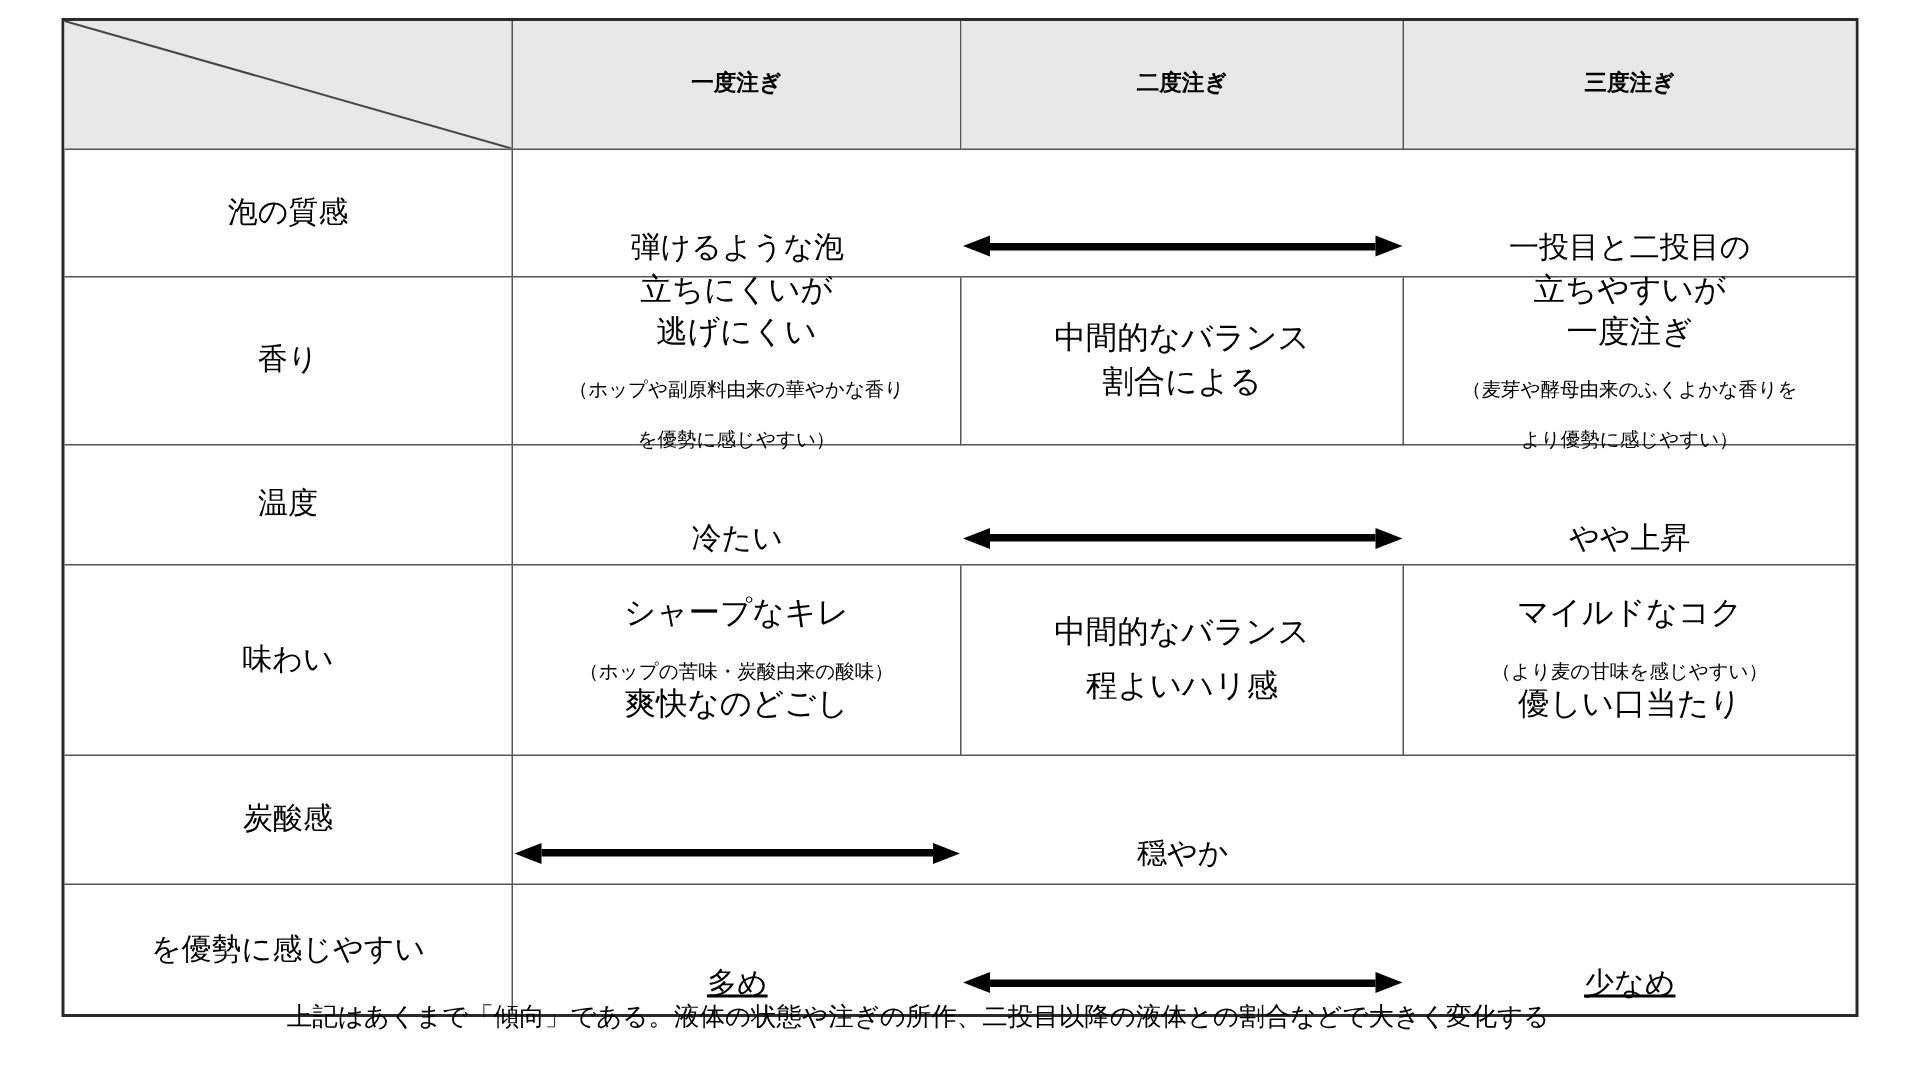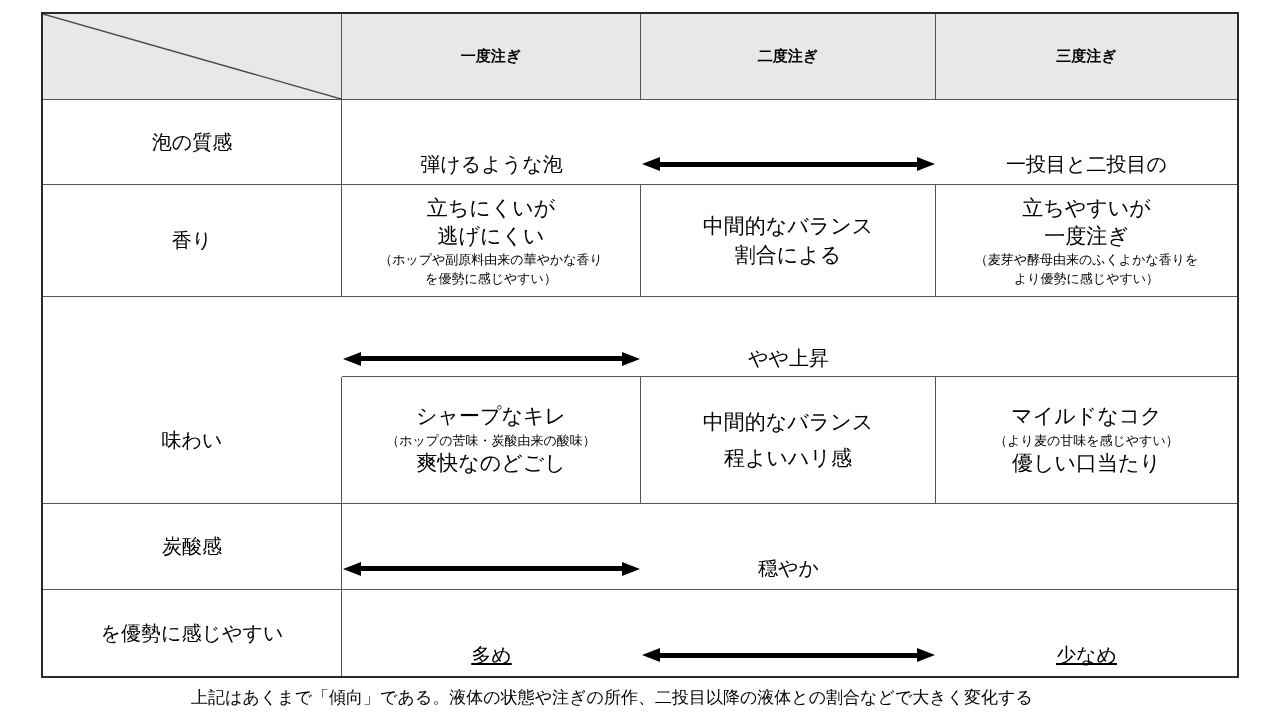--- a/index.html
+++ b/index.html
@@ -49,21 +49,21 @@
   }
   .corner svg { position: absolute; left: 0; top: 0; }
 
   .row-label { font-size: 20px; }
 
   .main-text { font-size: 20px; }
   .big-line { font-size: 21px; }
   .note-text {
     font-size: 13px;
     line-height: 1.35;
-    margin-top: 1px;
+    margin-top: 15px;
   }
 
   
   .merged {
     grid-column: 2 / 5;
     display: grid;
     grid-template-columns: 299px 295px 301px;
     border-bottom: 1px solid var(--border);
     margin-top: 44px;
   }
@@ -90,21 +90,21 @@
   .arrow .shaft { flex: 1; height: 5px; background: #000; }
   .arrow .head-r {
     width: 0; height: 0;
     border-top: 7px solid transparent;
     border-bottom: 7px solid transparent;
     border-left: 18px solid #000;
   }
 
   .footnote {
     position: absolute;
-    left: 0; top: 686px;
+    left: 0; top: 666px;
     width: 1224px;
     text-align: center;
     font-size: 17px;
   }
 </style>
 </head>
 <body>
 
 <div class="page">
 
@@ -143,21 +143,23 @@
       <div class="big-line">中間的なバランス</div>
       <div class="big-line">割合による</div>
     </div>
     <div class="cell last-col">
       <div class="big-line">立ちやすいが</div>
       <div class="big-line">一度注ぎ</div>
       <div class="note-text">（麦芽や酵母由来のふくよかな香りを</div>
       <div class="note-text">より優勢に感じやすい）</div>
     </div>
 
+    <div class="cell row-label">温度</div>
     <div class="merged">
+      <div class="part main-text">冷たい</div>
       <div class="part">
         <div class="arrow">
           <span class="head-l"></span>
             <span class="shaft"></span>
             <span class="head-r"></span>
         </div>
       </div>
       <div class="part main-text">やや上昇</div>
     </div>
 

